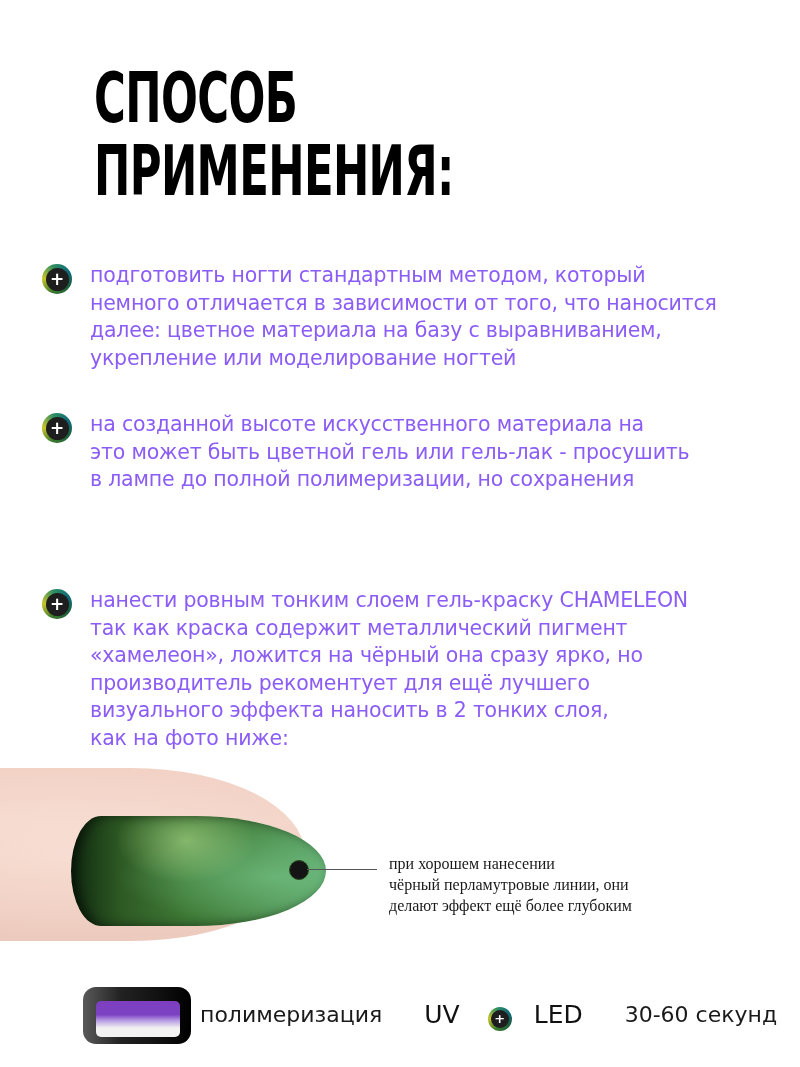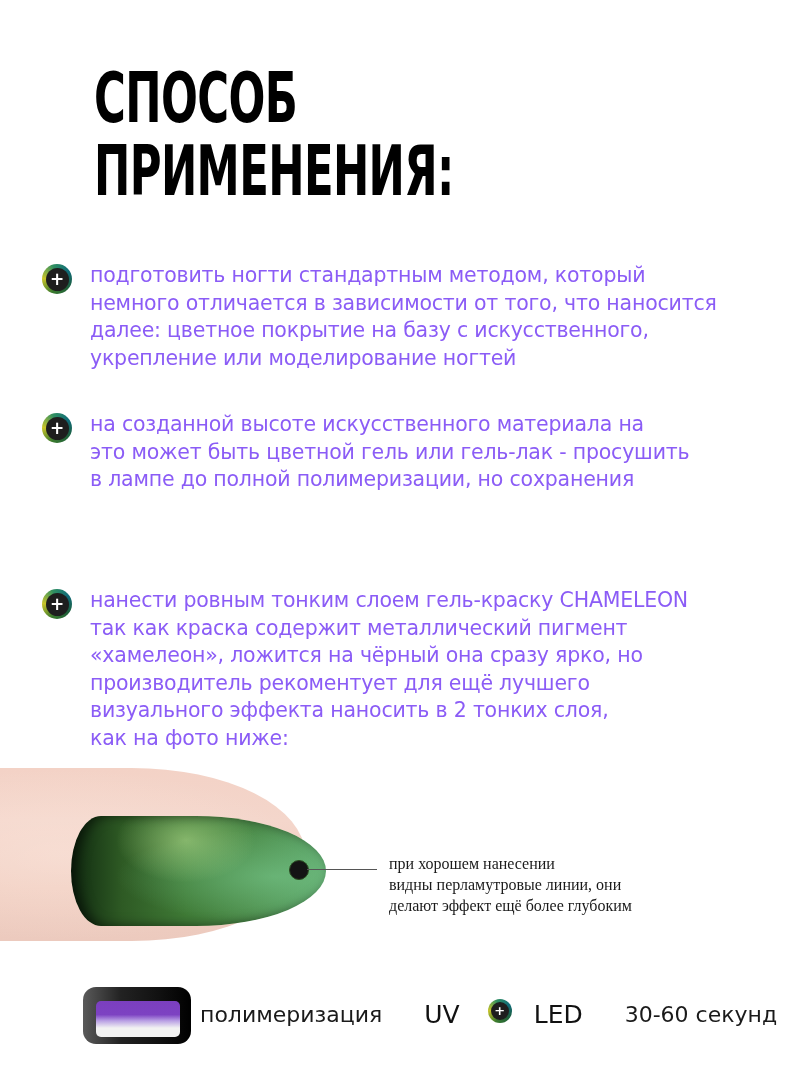--- a/index.html
+++ b/index.html
@@ -69,21 +69,21 @@
     position: absolute; left: 0; top: 0; width: 108px; height: 57px; border-radius: 13px;
     background: linear-gradient(90deg, #5a5a5a 0%, #222 35%, #111 70%, #000 100%);
   }
   .lamp-screen {
     position: absolute; left: 13px; top: 14px; width: 84px; height: 36px; border-radius: 5px;
     background: linear-gradient(180deg, #7b3fbf 0%, #7d42c2 38%, #b9a0e4 55%, #f2f2f2 75%, #f2f2f2 100%);
   }
   .footer-text {
     position: absolute; left: 117px; top: 12px; white-space: nowrap;
     font-family: "DejaVu Sans", sans-serif; font-size: 22px; line-height: 32px; color: #1a1a1a;
-    display: flex; align-items: flex-start; gap: 16px;
+    display: flex; align-items: flex-end; gap: 16px;
   }
   .footer-text .bold { font-weight: normal; font-size: 25px; color: #111; }
   .footer-text .gap { display: inline-block; width: 10px; }
   .mini-bullet {
     width: 24px; height: 24px; border-radius: 50%; margin: 0 6px 0 12px;
     background: conic-gradient(from 200deg, #3a7a2e, #c8c42a, #2f8f62, #0f6a78, #1f5f3a, #3a7a2e);
     display: inline-flex; align-items: center; justify-content: center;
   }
   .mini-bullet .inner {
     width: 18px; height: 18px; border-radius: 50%; background: #1e1e1e;
@@ -98,21 +98,21 @@
   <span>ПРИМЕНЕНИЯ:</span>
 </h1>
 
 <div class="item" style="top:262px;">
   <div class="bullet">
       <div class="inner">+</div>
     </div>
   <p class="item-text">
     <span>подготовить ногти стандартным методом, который</span>
     <span>немного отличается в зависимости от того, что наносится</span>
-    <span>далее: цветное покрытие на базу с искусственного,</span>
+    <span>далее: цветное материала на базу с выравниванием,</span>
     <span>укрепление или моделирование ногтей</span>
   </p>
 </div>
 
 <div class="item" style="top:411px;">
   <div class="bullet">
       <div class="inner">+</div>
     </div>
   <p class="item-text">
     <span>на созданной высоте искусственного материала на</span>
@@ -137,21 +137,21 @@
 
 <div class="nail-figure">
   <div class="finger"></div>
   <div class="nail"></div>
   <div class="nail-dot"></div>
   <div class="leader"></div>
 </div>
 
 <p class="note">
   <span>при хорошем нанесении</span>
-  <span>видны перламутровые линии, они</span>
+  <span>чёрный перламутровые линии, они</span>
   <span>делают эффект ещё более глубоким</span>
 </p>
 
 <div class="footer">
   <div class="lamp">
     <div class="lamp-screen"></div>
   </div>
   <div class="footer-text">
     <span>полимеризация</span>
     <span class="gap"></span>

